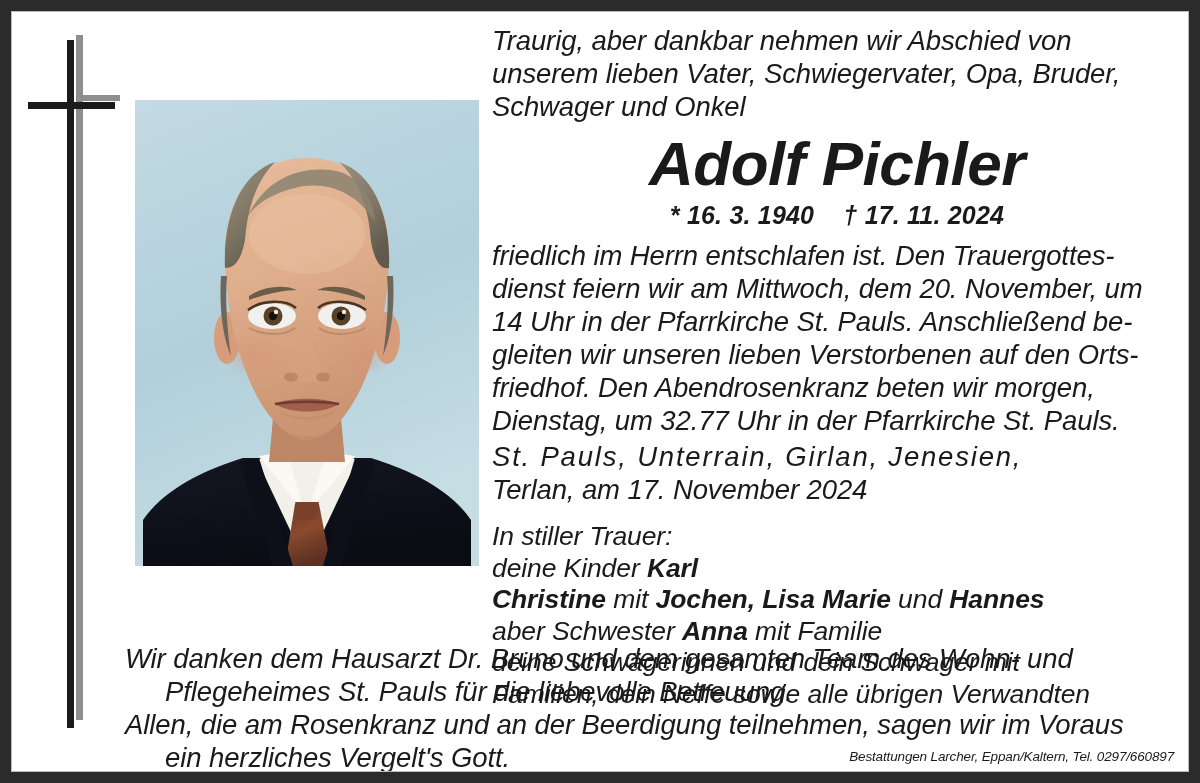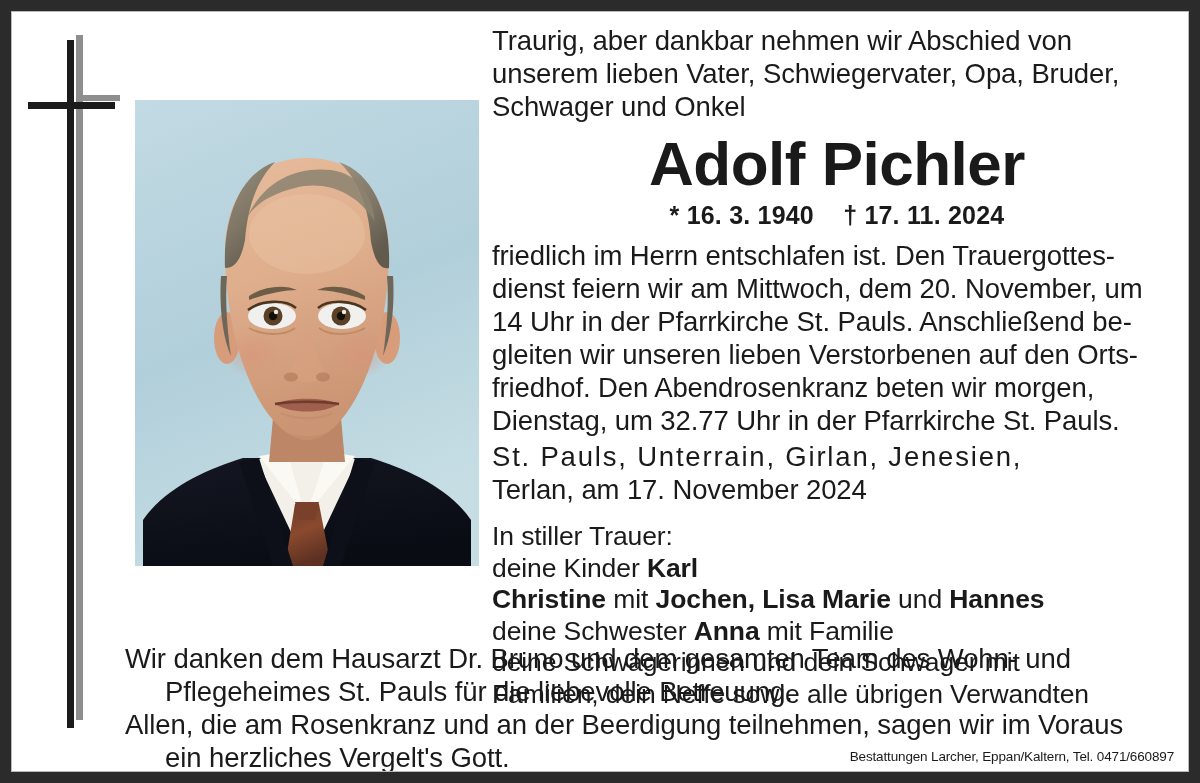--- a/index.html
+++ b/index.html
@@ -25,20 +25,21 @@
     padding: 11px;
   }
   .notice-inner {
     position: relative;
     width: 100%;
     height: 100%;
     box-sizing: border-box;
     background: #ffffff;
     border: 1px solid #b9b9b9;
     overflow: hidden;
+    font-style: italic;
   }
 
   
   .cross {
     position: absolute;
     left: 0;
     top: 0;
     width: 130px;
     height: 740px;
     pointer-events: none;
@@ -306,32 +307,32 @@
 
         <div class="places">
           <span class="wide">St. Pauls, Unterrain, Girlan, Jenesien,</span>
           <span>Terlan, am 17. November 2024</span>
         </div>
 
         <div class="mourn">
           <p>In stiller Trauer:</p>
           <p><span>deine Kinder </span><b>Karl</b></p>
           <p><b>Christine</b><span> mit </span><b>Jochen, Lisa Marie</b><span> und </span><b>Hannes</b></p>
-          <p><span>deine Schwester </span><b>Anna</b><span> mit Familie</span></p>
+          <p><span>aber Schwester </span><b>Anna</b><span> mit Familie</span></p>
           <p><span>deine Schwägerinnen und dein Schwager mit</span></p>
           <p><span>Familien, dein Neffe sowie alle übrigen Verwandten</span></p>
         </div>
       </div>
 
       <div class="full-width">
         <div class="thanks">
           <p>Wir danken dem Hausarzt Dr. Bruno und dem gesamten Team des Wohn- und</p>
           <p class="lastline">Pflegeheimes St. Pauls für die liebevolle Betreuung.</p>
           <p>Allen, die am Rosenkranz und an der Beerdigung teilnehmen, sagen wir im Voraus</p>
           <p class="lastline">ein herzliches Vergelt's Gott.</p>
         </div>
       </div>
 
-      <div class="undertaker">Bestattungen Larcher, Eppan/Kaltern, Tel. 0471/660897</div>
+      <div class="undertaker">Bestattungen Larcher, Eppan/Kaltern, Tel. 0297/660897</div>
     </div>
 
   </div>
 </div>
 
 </body></html>

